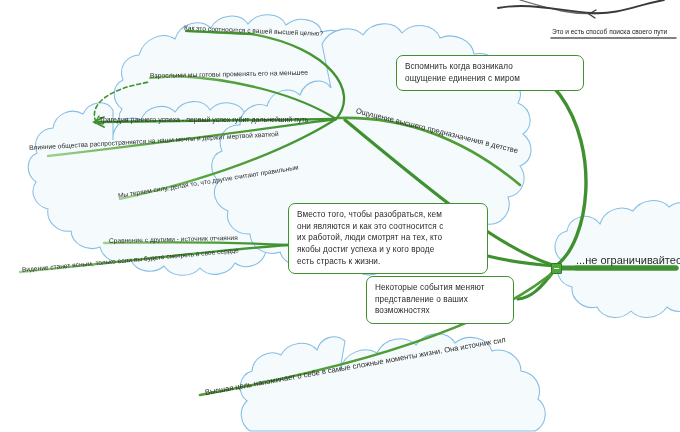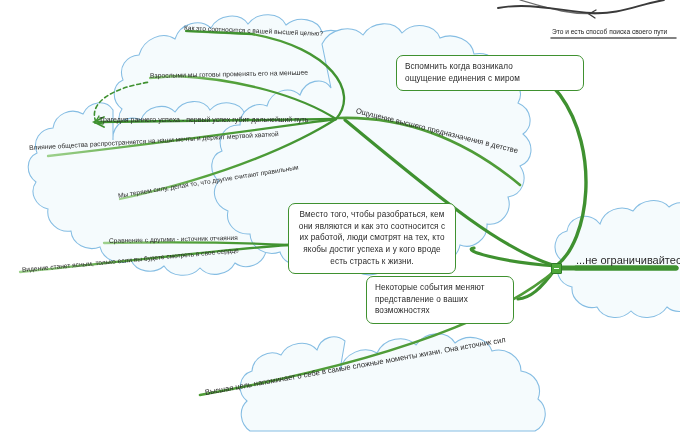--- a/index.html
+++ b/index.html
@@ -196,21 +196,21 @@
     </g>
   </svg>
 
   <div class="hub" style="left:551px;top:263px;"></div>
 
   <div class="boxnode" style="left:360px;top:55px;width:188px;margin-left:36px;">
     <div>Вспомнить когда возникало
 ощущение единения с миром</div>
   </div>
 
-  <div class="boxnode" style="left:288px;top:203px;width:168px;text-align:center;">
+  <div class="boxnode" style="left:288px;top:203px;width:200px;">
     <div>Вместо того, чтобы разобраться, кем
 они являются и как это соотносится с
 их работой, люди смотрят на тех, кто
 якобы достиг успеха и у кого вроде
 есть страсть к жизни.</div>
   </div>
 
   <div class="boxnode" style="left:366px;top:276px;width:148px;">
     <div>Некоторые события меняют
 представление о ваших

